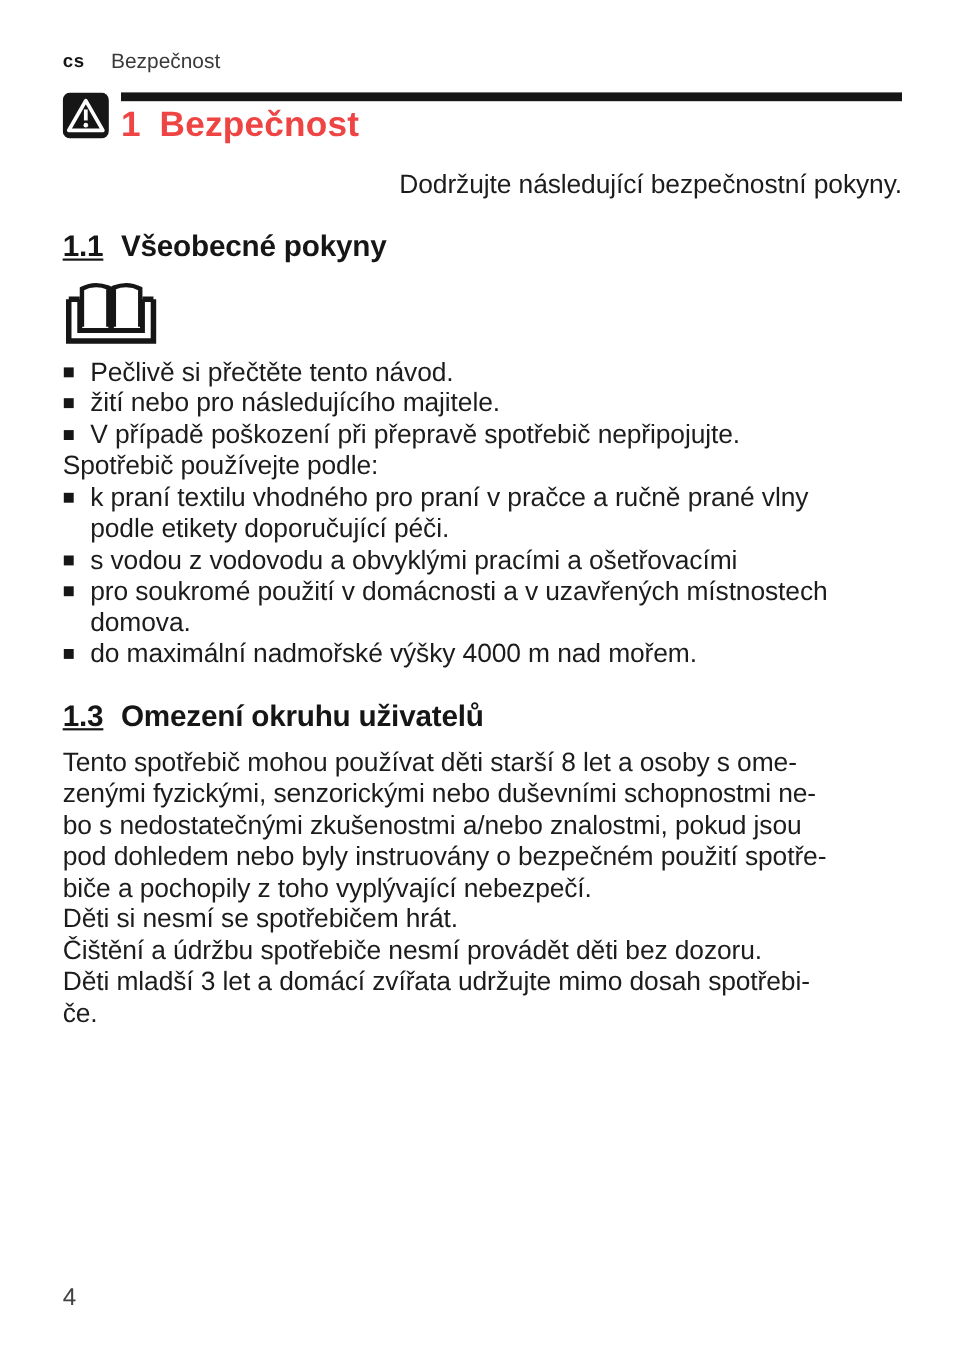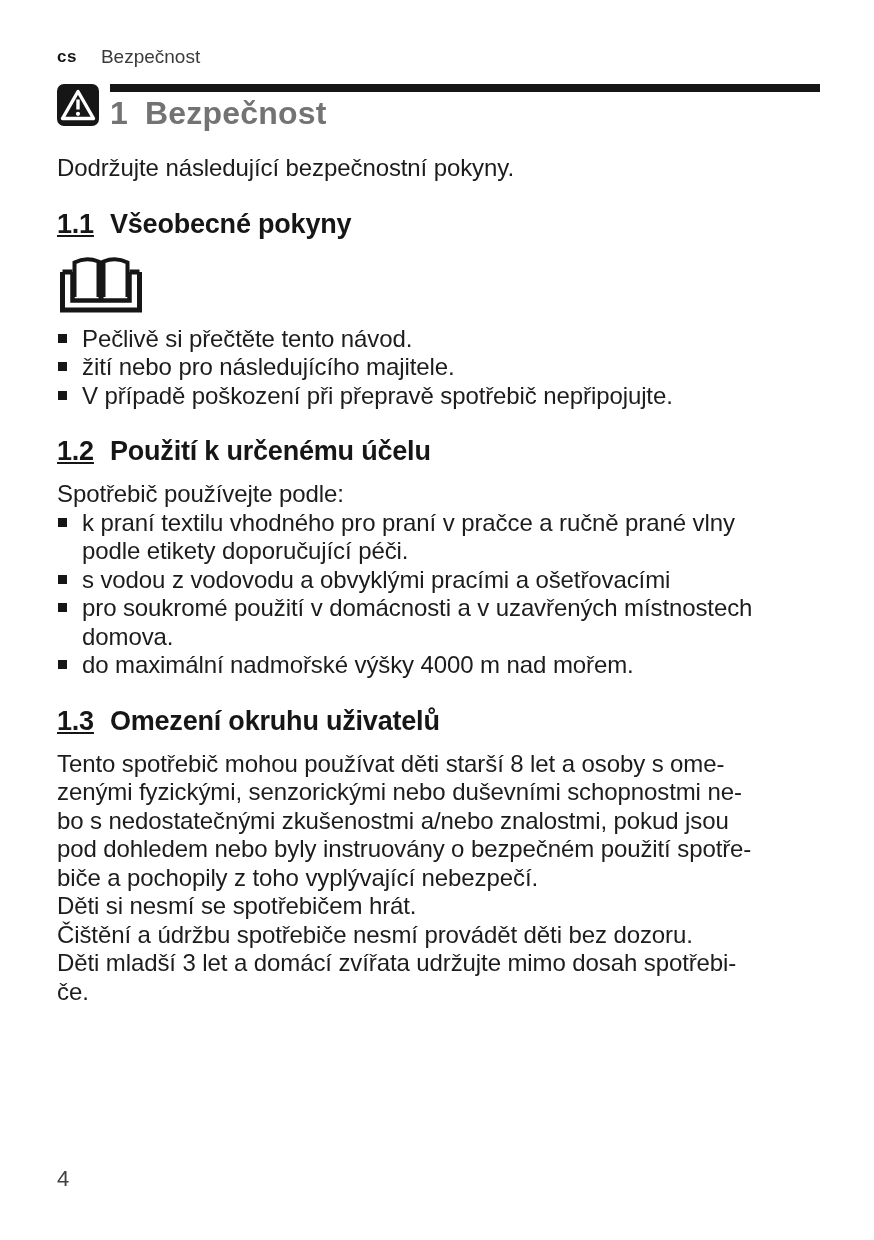--- a/index.html
+++ b/index.html
@@ -30,29 +30,29 @@
   
   .chapter-head { position: relative; min-height: 44px; margin-bottom: 24px; }
   .warn-icon { position: absolute; left: 0; top: 0; width: 42px; height: 42px; display:block; }
   .head-right { margin-left: 53px; }
   .rule { height: 8px; background: #161616; }
   h1 {
     margin: 4px 0 0;
     font-size: 32px;
     line-height: 34px;
     font-weight: bold;
-    color: #737373;
+    color: #ef4444;
     letter-spacing: .2px;
   }
   h1 .h-num { margin-right: 17px; }
 
   
   .body-text, .bullets { font-size: 24px; line-height: 28.5px; letter-spacing: -0.1px; }
   p.body-text { margin: 0 0 0 0; }
-  .intro { margin-bottom: 16px; }
+  .intro { margin-bottom: 16px; text-align: right; }
 
   h2 {
     margin: 26px 0 13px;
     font-size: 27px;
     line-height: 31px;
     font-weight: bold;
     color: #161616;
     letter-spacing: -0.2px;
   }
   h2 .h-num { margin-right: 16px; text-decoration: underline; }
@@ -135,23 +135,20 @@
         </div>
       </li>
       <li>
         <span class="bullet-marker"></span>
         <div>
           <div class="tline">V případě poškození při přepravě spotřebič nepřipojujte.</div>
         </div>
       </li>
     </ul>
 
-  <h2>
-    <span class="h-num">1.2</span><span>Použití k určenému účelu</span>
-  </h2>
 
   <p class="body-text">Spotřebič používejte podle:</p>
 
   <ul class="bullets">
       <li>
         <span class="bullet-marker"></span>
         <div>
           <div class="tline">k praní textilu vhodného pro praní v pračce a ručně prané vlny</div>
           <div class="tline">podle etikety doporučující péči.</div>
         </div>

